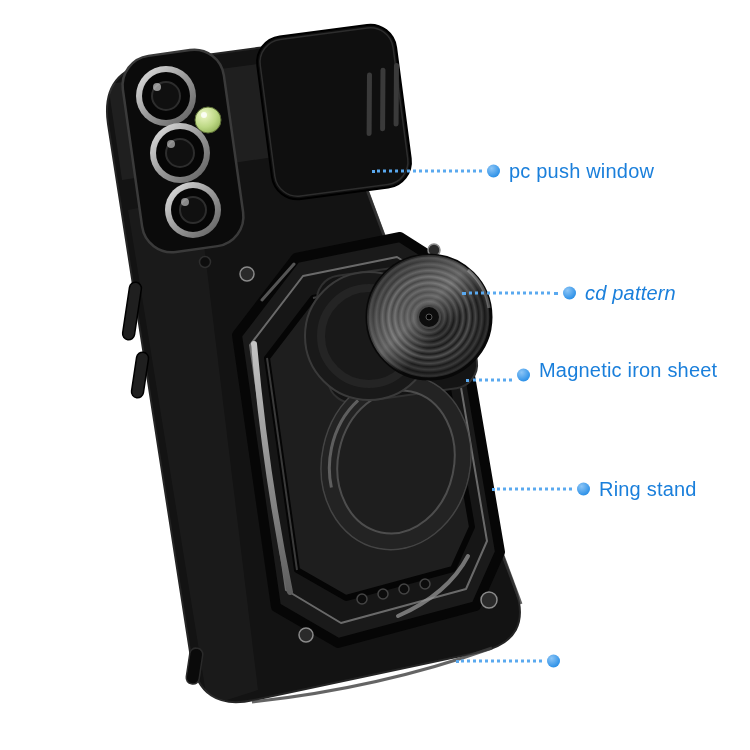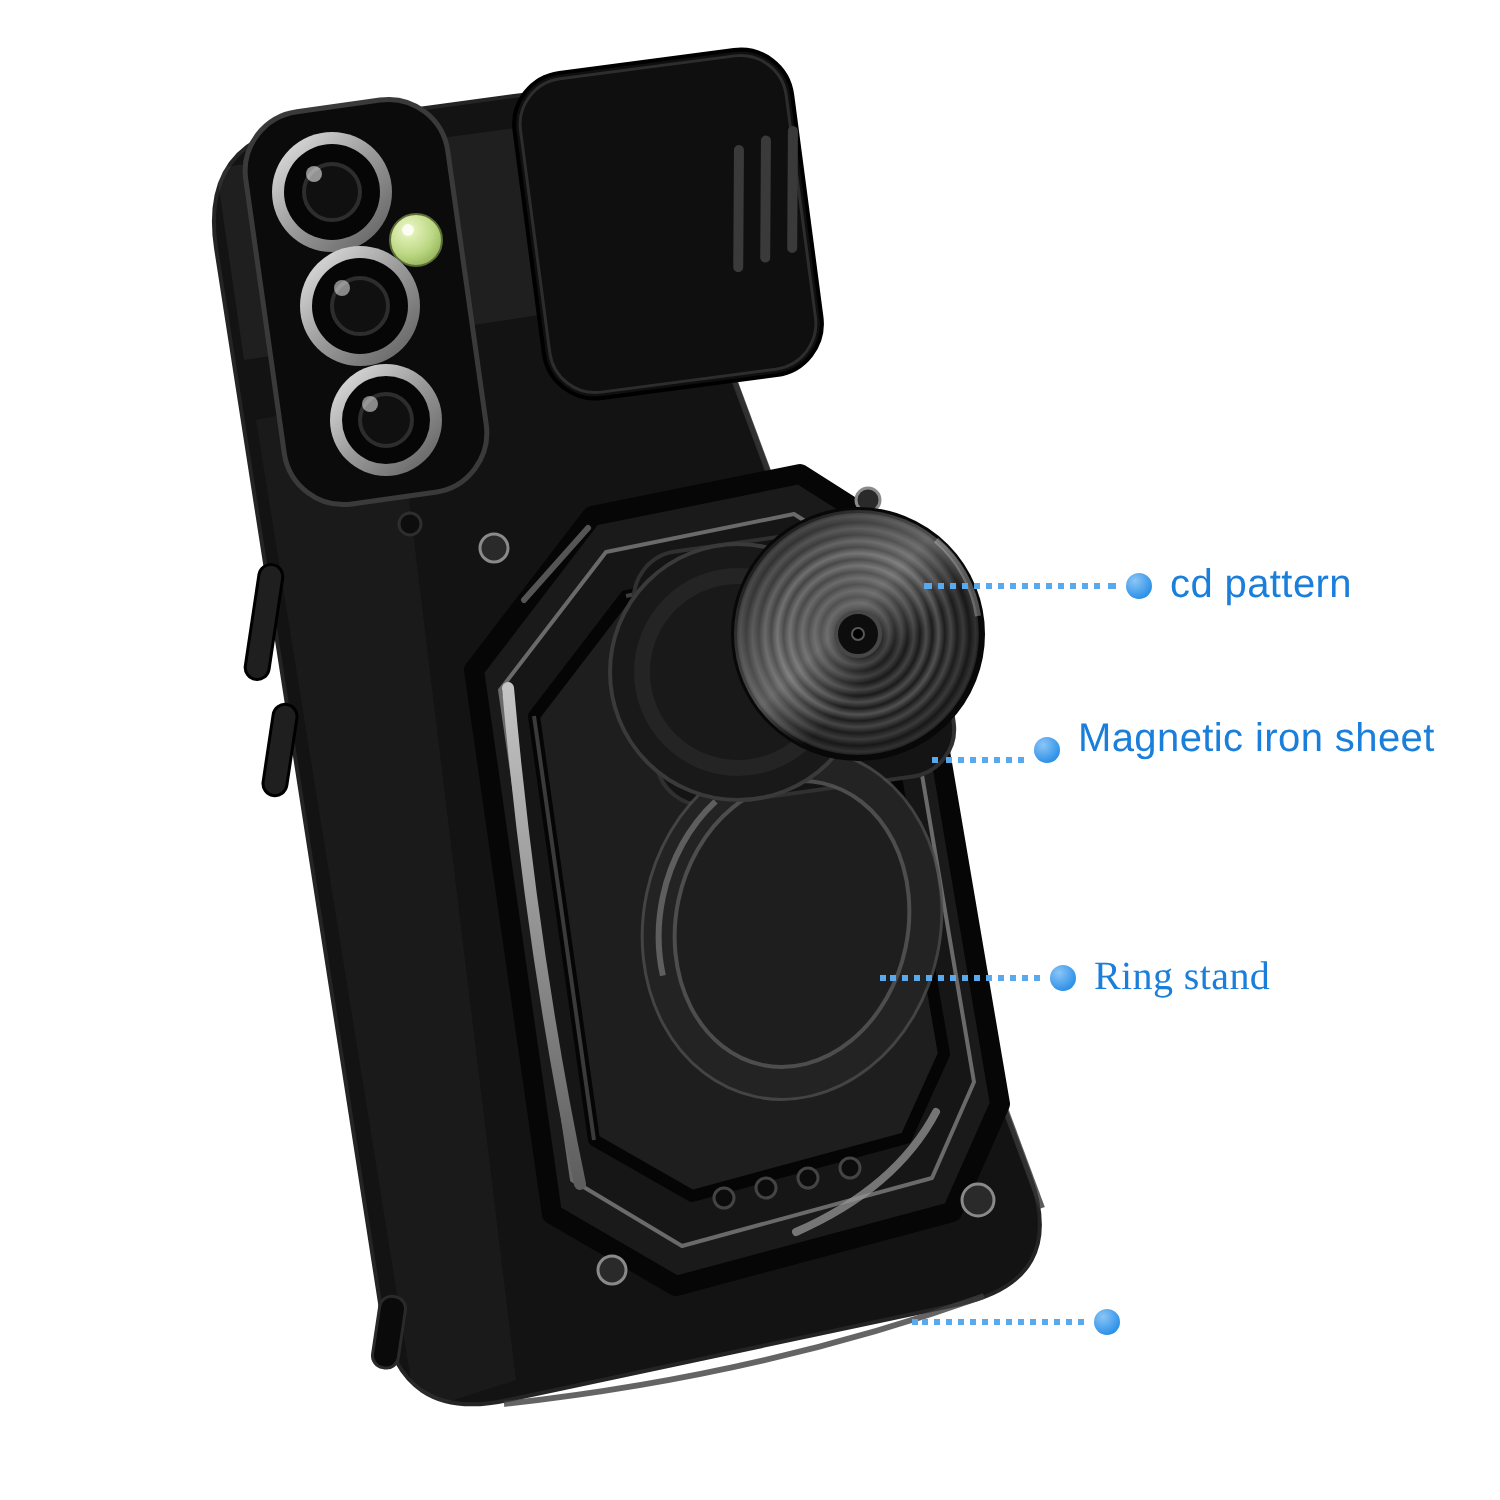--- a/index.html
+++ b/index.html
@@ -152,34 +152,39 @@
       <rect x="264" y="30" width="140" height="164" rx="26" fill="#0f0f0f" stroke="#000" stroke-width="2"></rect>
       <rect x="267" y="33" width="134" height="158" rx="23" fill="none" stroke="#353535" stroke-width="1.5" opacity="0.8"></rect>
       <g stroke="#3a3a3a" stroke-width="5" stroke-linecap="round">
         <line x1="374" y1="80" x2="366" y2="138"></line>
         <line x1="388" y1="77" x2="380" y2="135"></line>
         <line x1="402" y1="74" x2="394" y2="132"></line>
       </g>
     </g>
   </svg>
 
+  <div class="callout" style="left:372px;top:171px;">
+    <span class="leader" style="width:110px"></span>
+    <span class="dot"></span>
+    <span class="label">pc push window</span>
+  </div>
 
-  <div class="callout" style="left:462px;top:293px;">
+  <div class="callout" style="left:462px;top:293px;font-style:italic;">
     <span class="leader" style="width:96px"></span>
     <span class="dot"></span>
     <span class="label">cd pattern</span>
   </div>
 
   <div class="callout" style="left:466px;top:370px;align-items:flex-end;">
     <span class="leader" style="width:46px"></span>
     <span class="dot"></span>
     <span class="label">Magnetic iron sheet</span>
   </div>
 
-  <div class="callout" style="left:440px;top:489px;font-family:Liberation Serif, serif;">
+  <div class="callout" style="left:492px;top:489px;">
     <span class="leader" style="width:80px"></span>
     <span class="dot"></span>
     <span class="label">Ring stand</span>
   </div>
 
   <div class="callout" style="left:456px;top:661px;">
     <span class="leader" style="width:86px"></span>
     <span class="dot"></span>
   </div>
 

